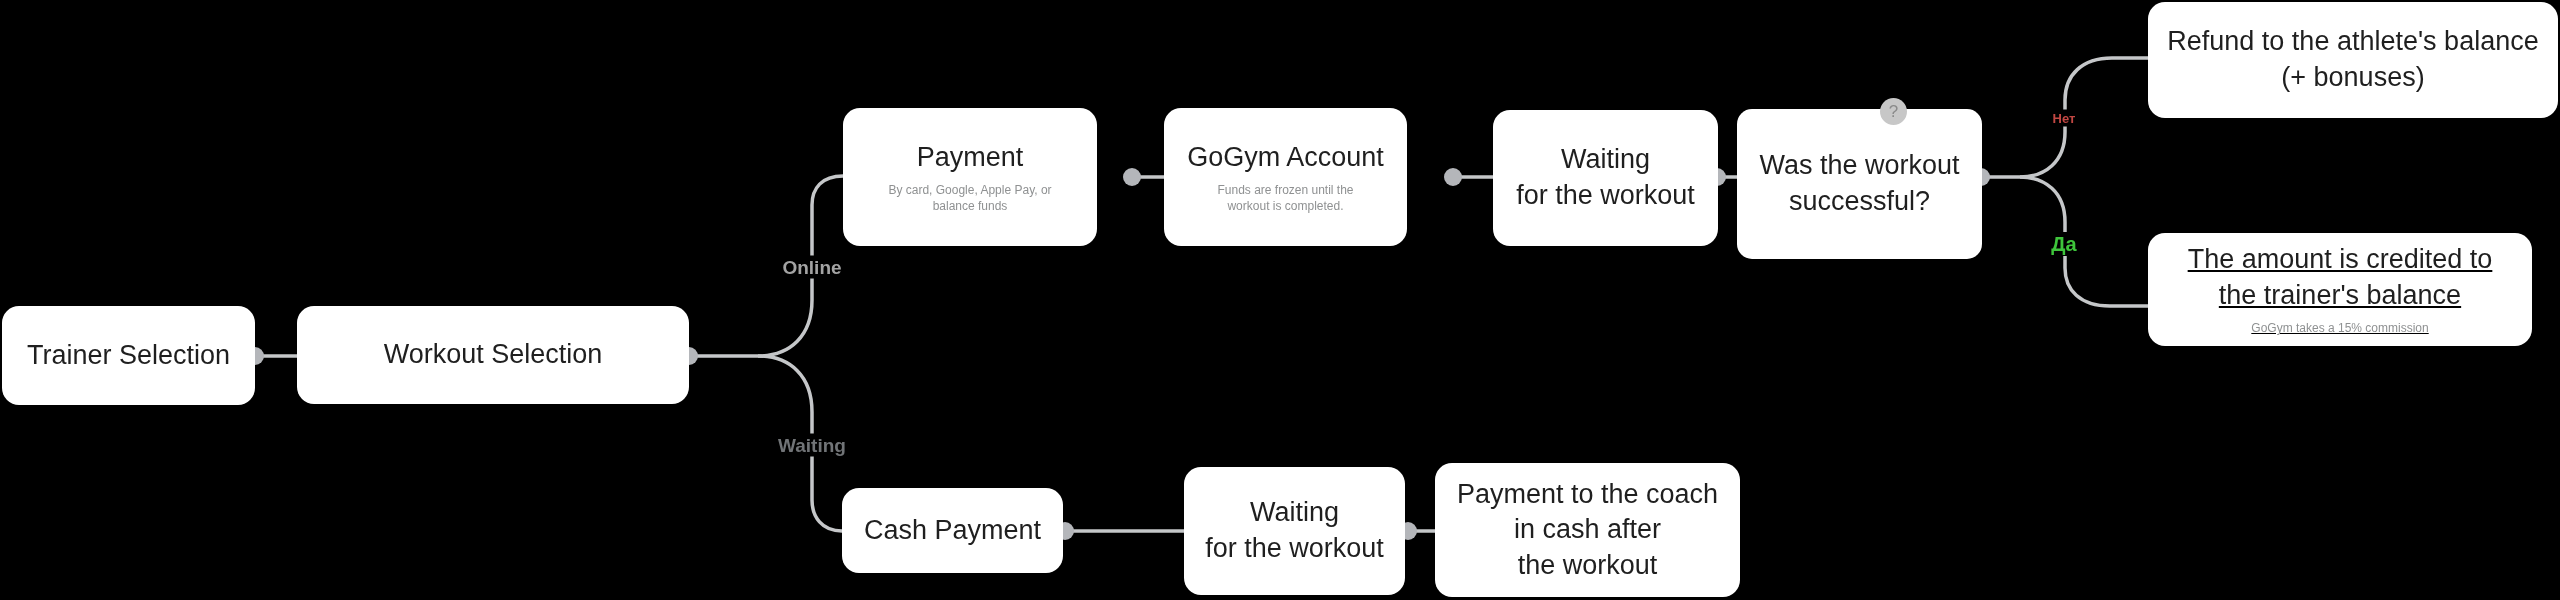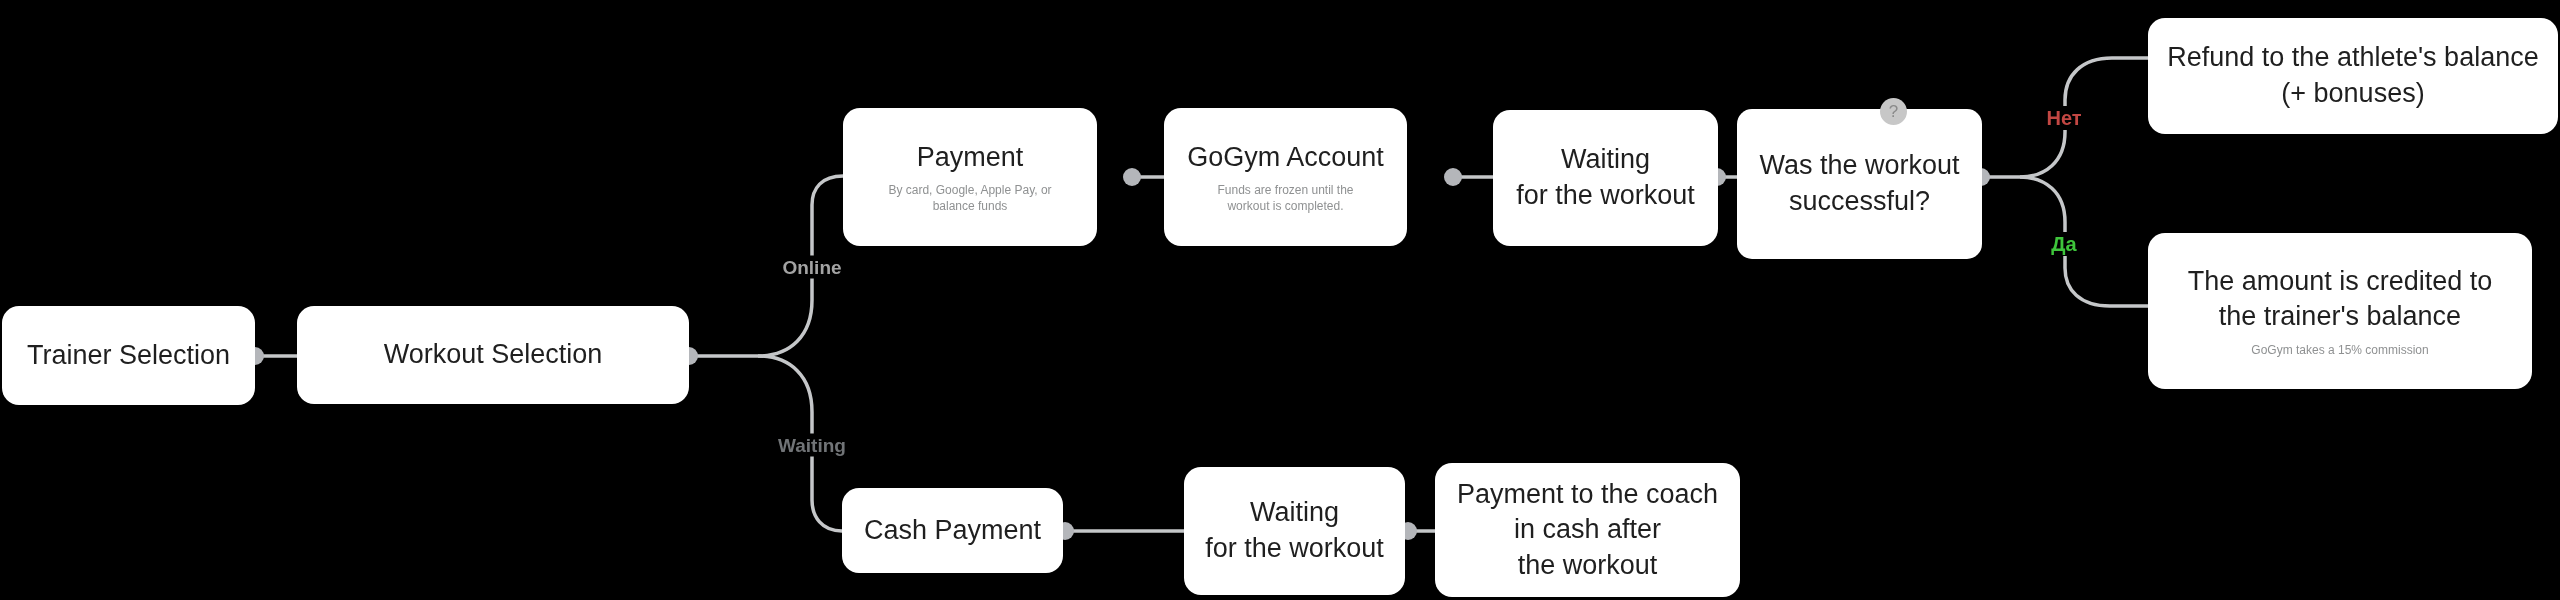--- a/index.html
+++ b/index.html
@@ -22,34 +22,34 @@
   .node .subtitle{
     font-size:12px;line-height:1.3;color:#8f9192;white-space:pre-line;margin-top:8px;
   }
 
   .n-trainer{left:2px;top:306px;width:253px;height:99px;}
   .n-workout{left:297px;top:306px;width:392px;height:98px;}
   .n-payment{left:843px;top:108px;width:254px;height:138px;}
   .n-gogym{left:1164px;top:108px;width:243px;height:138px;}
   .n-waittop{left:1493px;top:110px;width:225px;height:136px;}
   .n-success{left:1737px;top:109px;width:245px;height:150px;border-radius:15px;}
-  .n-refund{left:2148px;top:18px;width:410px;height:116px;}
-  .n-credited{left:2148px;top:233px;width:384px;height:156px;}
+  .n-refund{left:2148px;top:2px;width:410px;height:116px;}
+  .n-credited{left:2148px;top:233px;width:384px;height:113px;text-decoration:underline;}
   .n-cash{left:842px;top:488px;width:221px;height:85px;}
   .n-waitbottom{left:1184px;top:467px;width:221px;height:128px;}
   .n-coach{left:1435px;top:463px;width:305px;height:134px;text-align:center;}
 
   .branch-label{
     position:absolute;transform:translate(-50%,-50%);
     font-weight:700;font-size:19px;line-height:1;
     background:#000000;padding:2px 6px;
   }
   .lab-online{left:812px;top:267px;color:#a3a3a3;}
   .lab-offline{left:812px;top:445px;color:#717477;}
-  .lab-no{left:2064px;top:118px;color:#c24743;font-size:20px;}
+  .lab-no{left:2064px;top:118px;color:#c24743;font-size:13px;}
   .lab-yes{left:2064px;top:244px;color:#3ec43b;font-size:20px;}
 
   .badge{
     position:absolute;left:1880px;top:98px;width:27px;height:27px;
     border-radius:50%;background:#c7c7c7;color:#8a8a8a;
     display:flex;align-items:center;justify-content:center;
     font-size:17px;line-height:1;
   }
 </style>
 </head>

